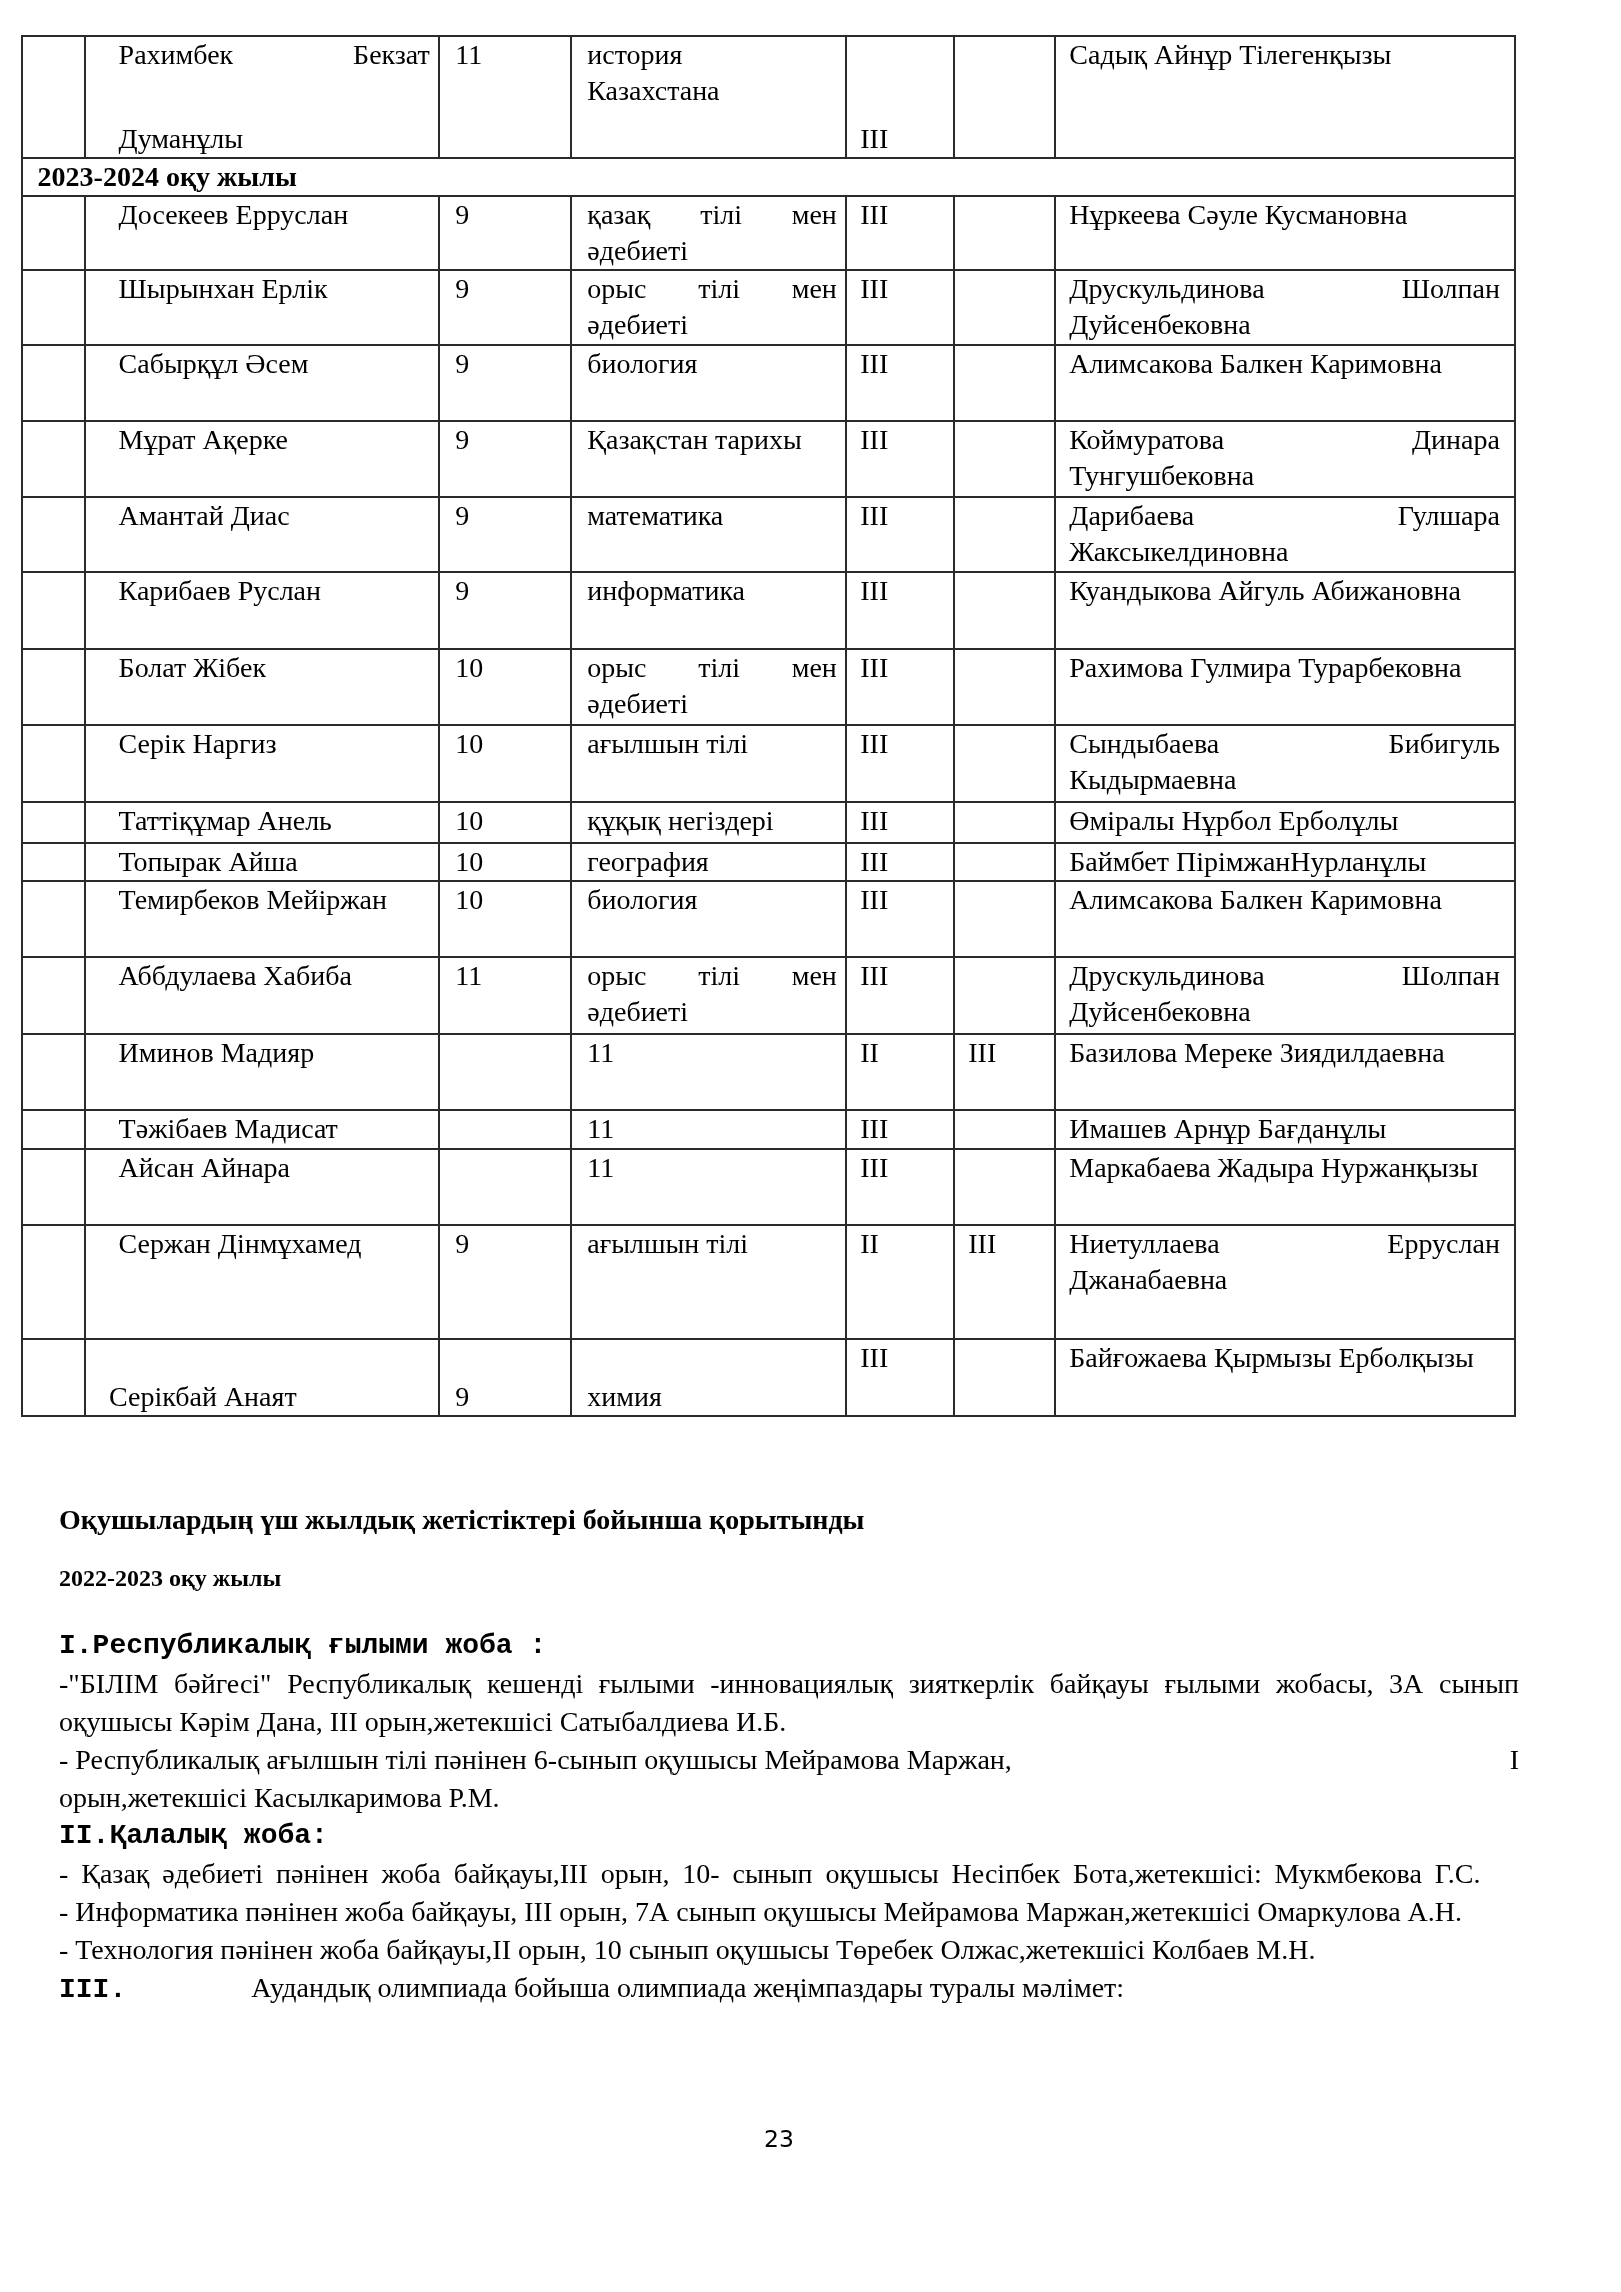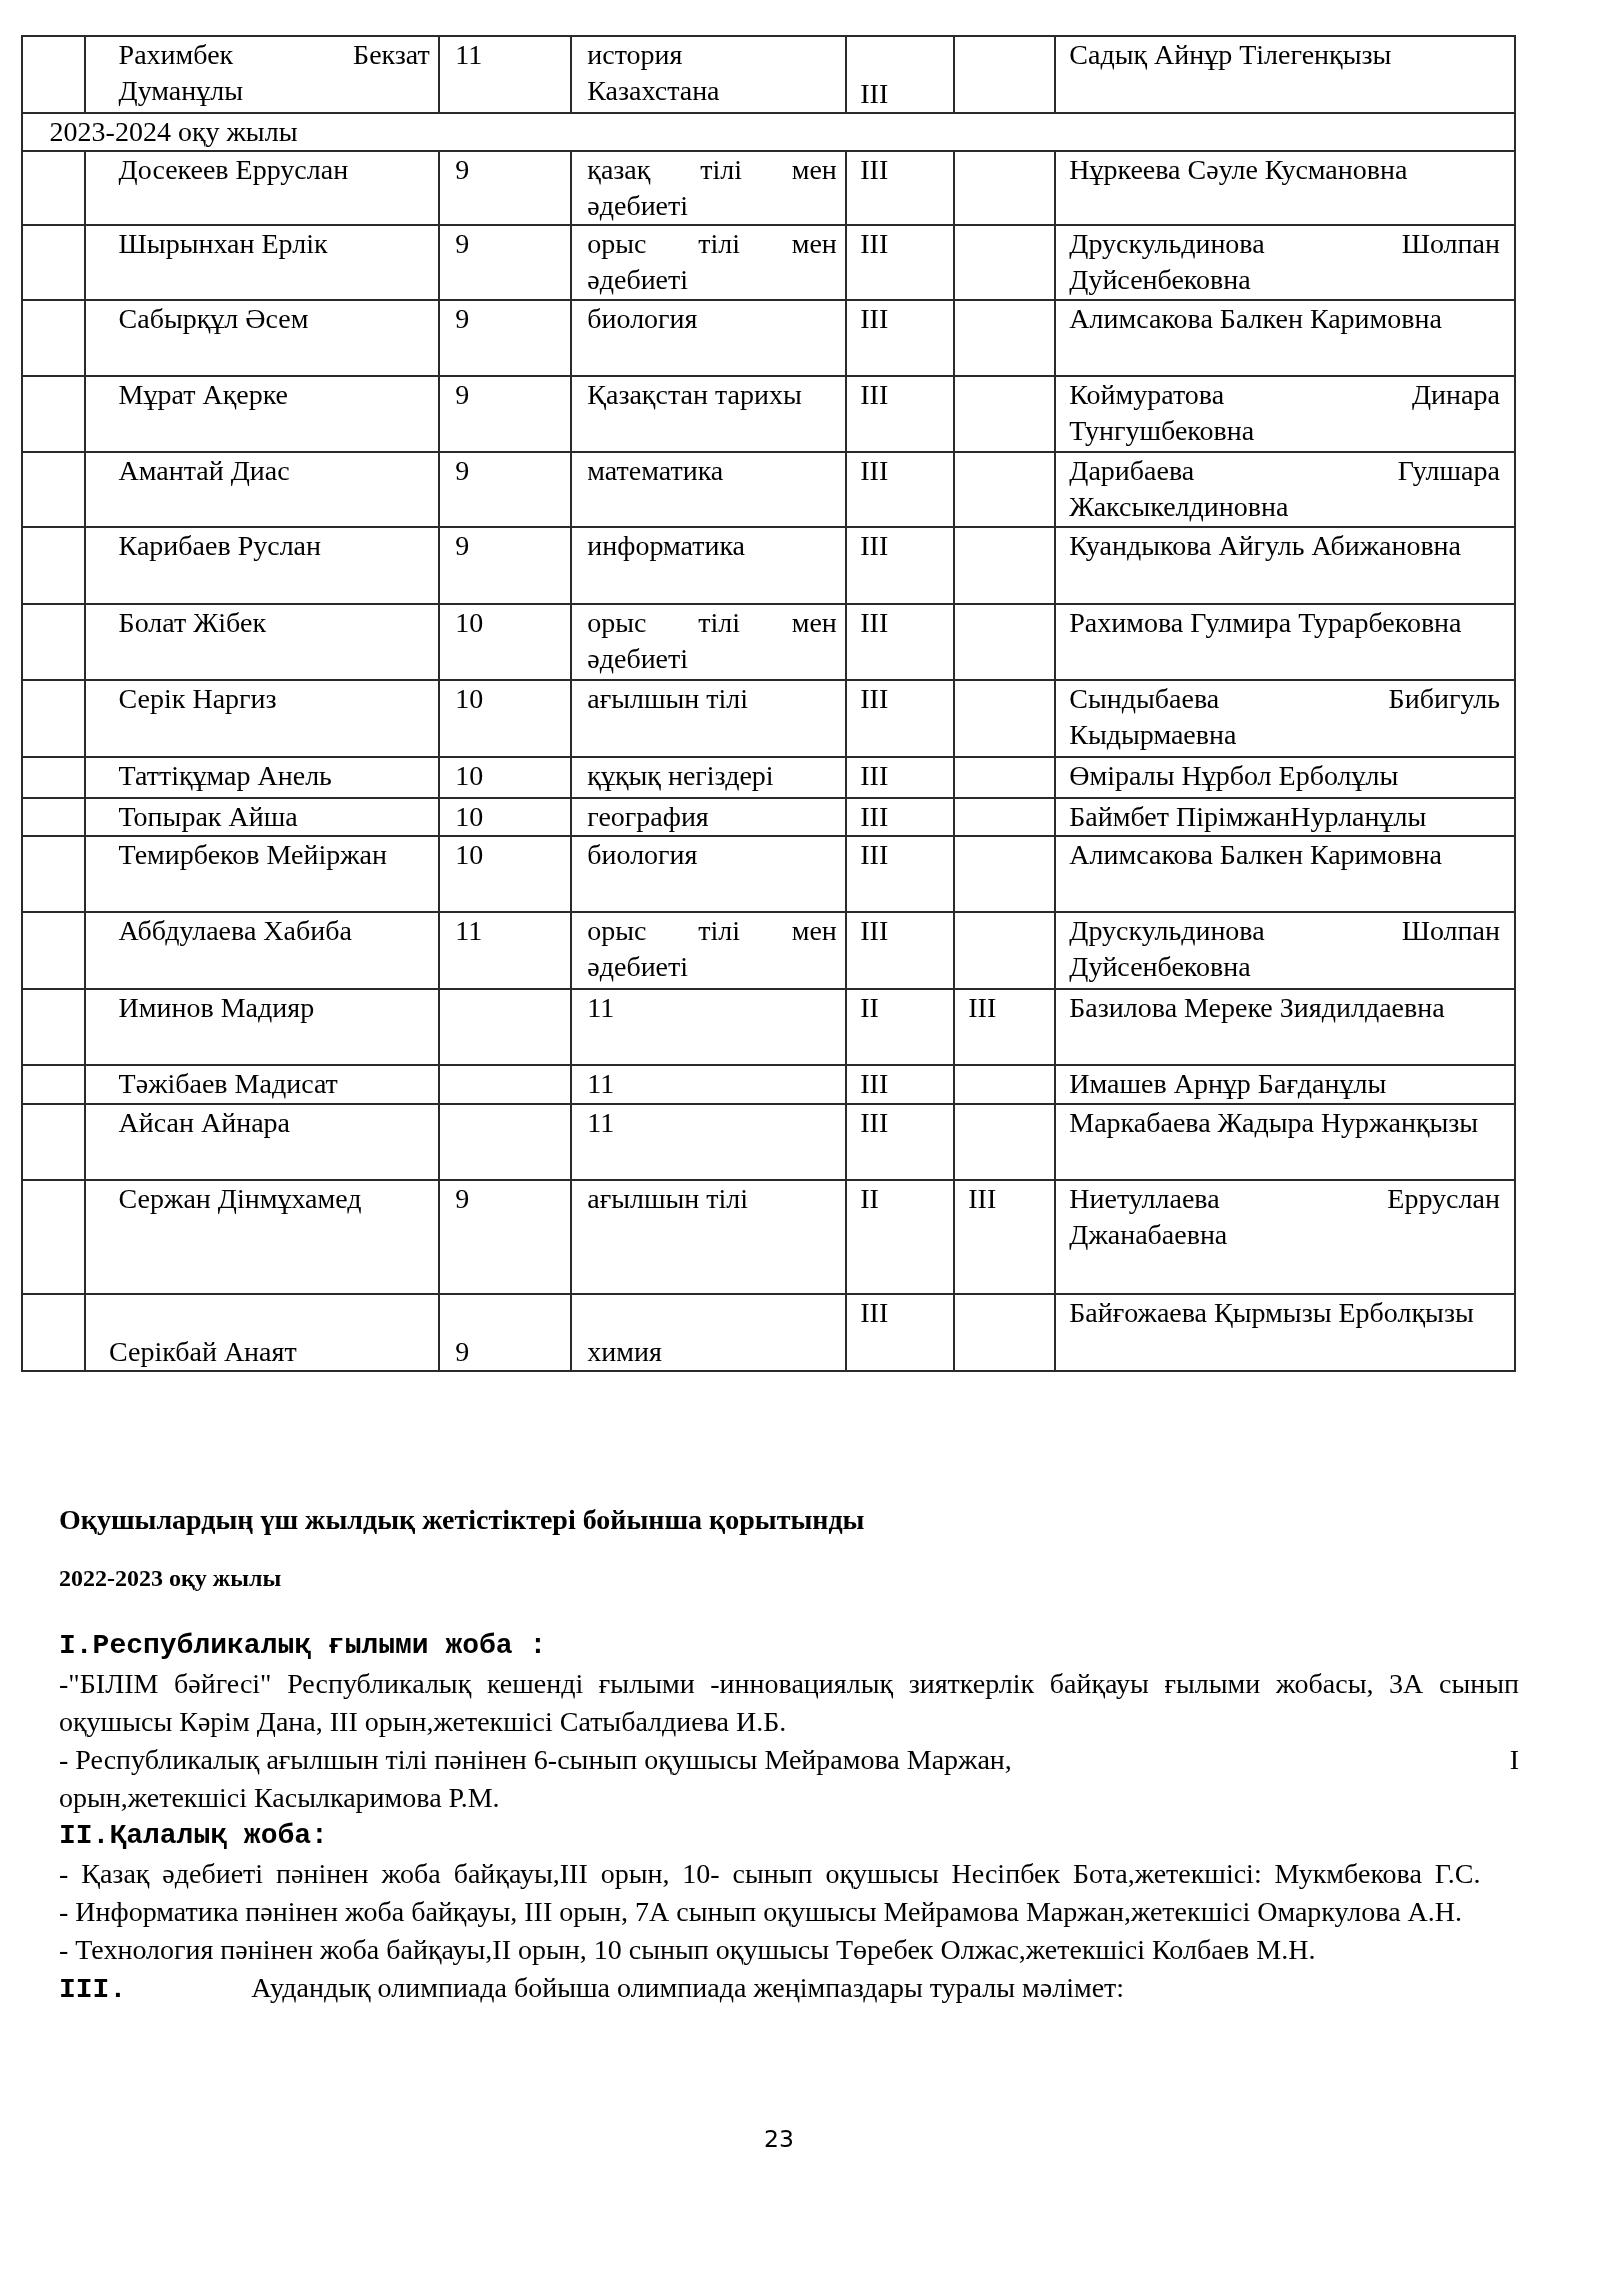--- a/index.html
+++ b/index.html
@@ -10,21 +10,21 @@
   table.awards { position: absolute; left: 20.6px; top: 35px; width: 1495px;
     border-collapse: collapse; table-layout: fixed; font-size: 28px; line-height: 36px; }
   table.awards td { border: 2px solid #2a2a2a; padding: 0 7.8px 0 0; vertical-align: top; }
   table.awards td.c-num { width: 61px; }
   table.awards td.c-name { width: 354px; padding-left: 33px; text-align: justify; text-align-last: left; }
   table.awards td.c-class { width: 132px; padding-left: 15.7px; }
   table.awards td.c-subj { width: 275px; padding-left: 15.7px; text-align: justify; text-align-last: left; }
   table.awards td.c-p1 { width: 108px; padding-left: 13.7px; }
   table.awards td.c-p2 { width: 101px; padding-left: 13.7px; }
   table.awards td.c-teacher { padding-left: 13.7px; padding-right: 13.7px; text-align: justify; text-align-last: left; }
-  table.awards tr.sec td { font-weight: normal; padding-left: 27px; height: 36px; }
+  table.awards tr.sec td { font-weight: bold; padding-left: 15px; height: 36px; }
   .justify-line { display: flex; justify-content: space-between; }
 
   .body-text { position: absolute; left: 59px; width: 1460px; font-size: 28px; line-height: 38px; }
   .body-text p { margin: 0; }
   .h-bold { font-weight: bold; font-family: Liberation Mono, monospace; }
   .justify { text-align: justify; text-align-last: left; }
   .title { position: absolute; left: 59px; top: 1504px; font-size: 28px; font-weight: bold; }
   .year  { position: absolute; left: 59px; top: 1565px; font-size: 24px; font-weight: bold; }
   .page-num { position: absolute; left: 764px; top: 2125px; font-family: "DejaVu Sans", sans-serif; font-size: 23.5px; }
   .tab-gap { display: inline-block; width: 125px; }
@@ -45,21 +45,21 @@
         <col>
     </colgroup>
     <tbody id="awards-body">
         <tr style="height: 77px;">
           <td class="c-num"></td>
           <td class="c-name">
             <span class="justify-line">
               <span>Рахимбек</span>
               <span>Бекзат</span>
             </span>
-            <span style="display: block;">Думанұлы</span>
+            <span style="display: block; margin-top: 48px;">Думанұлы</span>
           </td>
           <td class="c-class">11</td>
           <td class="c-subj">
             <span style="display: block;">история</span>
             <span style="display: block;">Казахстана</span>
           </td>
           <td class="c-p1" style="vertical-align: bottom;">ІІІ</td>
           <td class="c-p2"></td>
           <td class="c-teacher">Садық Айнұр Тілегенқызы</td>
         </tr>

